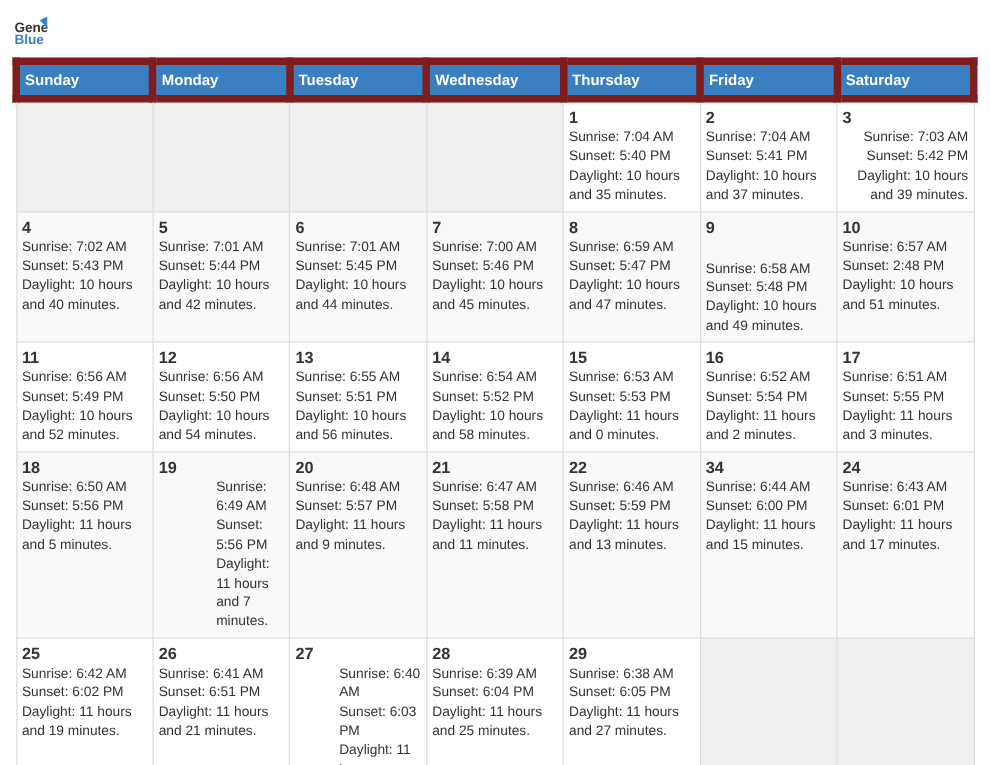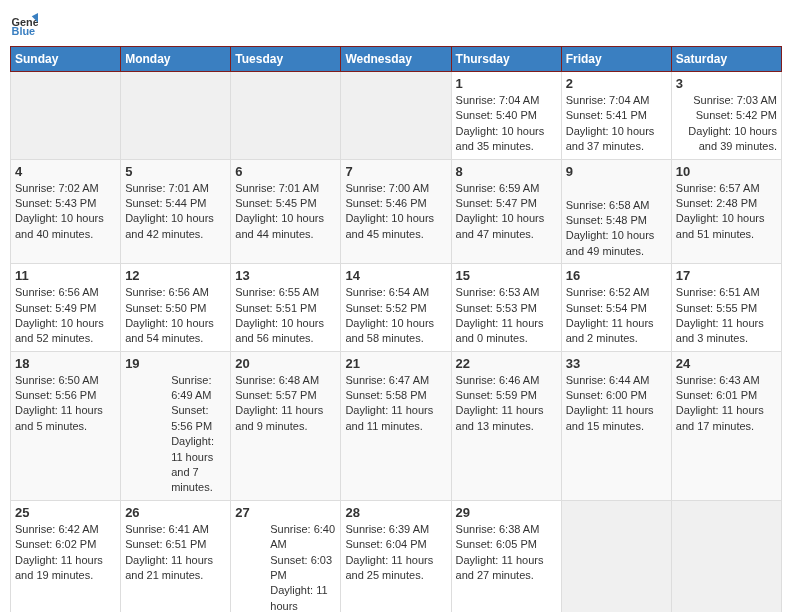--- a/index.html
+++ b/index.html
@@ -44,21 +44,21 @@
       font-size: 11px;
     }
     thead tr {
       background: #3a7fc1;
       color: #fff;
     }
     thead th {
       padding: 5px 4px;
       text-align: left;
       font-size: 12px;
-      border: 1px solid #7f1d1d;
+      border: 6px solid #7f1d1d;
     }
     tbody tr {
       border-bottom: 1px solid #ccc;
     }
     tbody td {
       vertical-align: top;
       padding: 4px;
       border: 1px solid #ddd;
       height: 85px;
       width: calc(100%/7);
@@ -274,21 +274,21 @@
 and 11 minutes.</div>
         </td>
         <td>
           <div class="day-num">22</div>
           <div class="day-info" style="white-space: pre-line;">Sunrise: 6:46 AM
 Sunset: 5:59 PM
 Daylight: 11 hours
 and 13 minutes.</div>
         </td>
         <td>
-          <div class="day-num">33</div>
+          <div class="day-num">34</div>
           <div class="day-info" style="white-space: pre-line;">Sunrise: 6:44 AM
 Sunset: 6:00 PM
 Daylight: 11 hours
 and 15 minutes.</div>
         </td>
         <td>
           <div class="day-num">24</div>
           <div class="day-info" style="white-space: pre-line;">Sunrise: 6:43 AM
 Sunset: 6:01 PM
 Daylight: 11 hours

